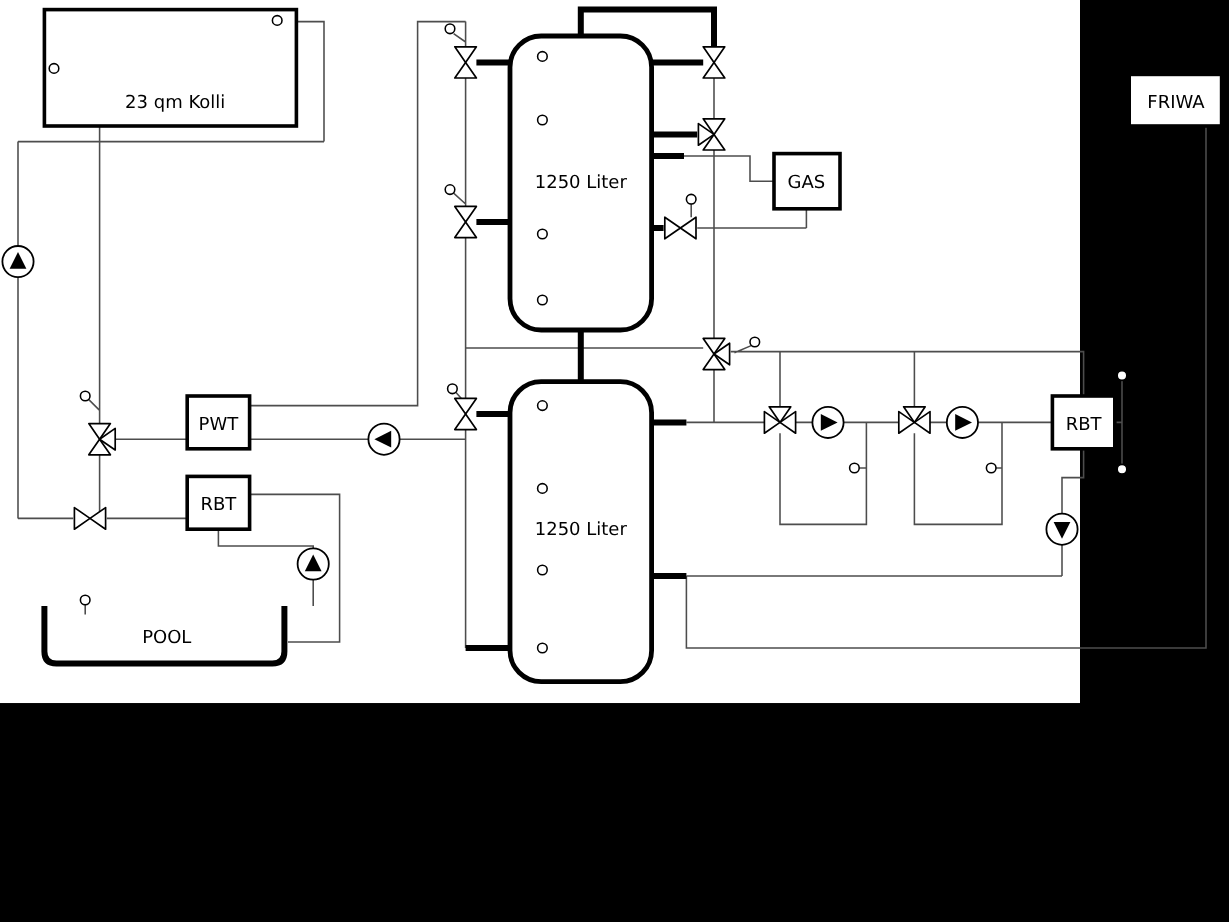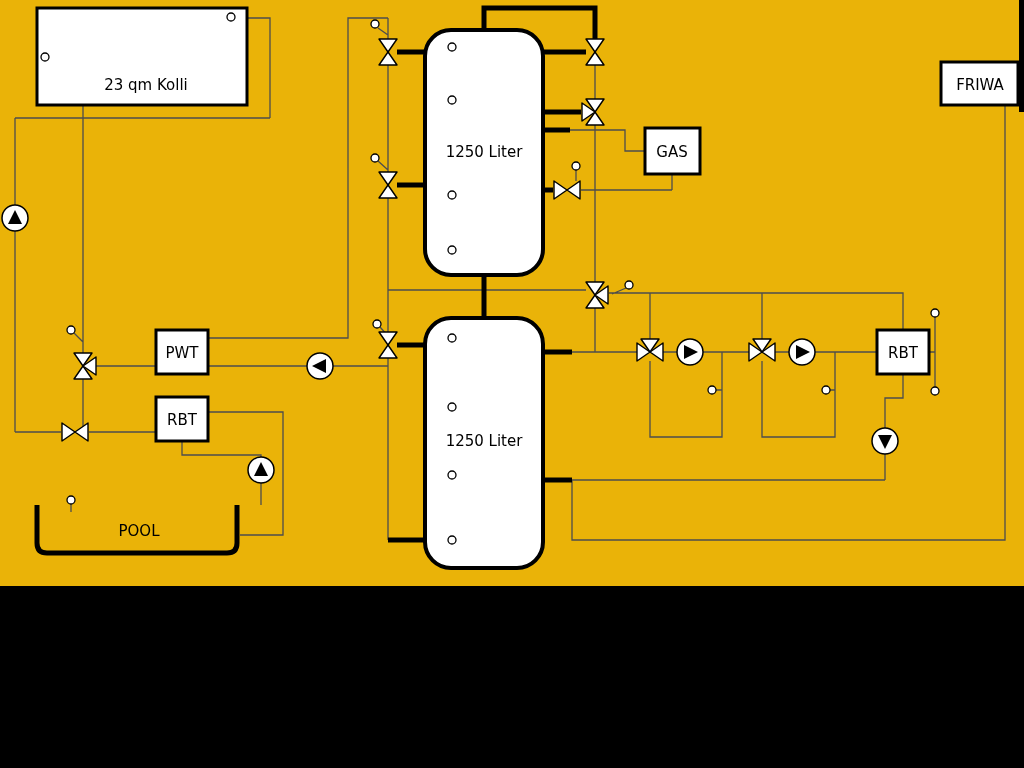--- a/index.html
+++ b/index.html
@@ -1,18 +1,18 @@
 <!DOCTYPE html>
 <html><head>
 <meta charset="utf-8">
 <style>
   html,body{margin:0;padding:0;background:#000;}
   .screen{position:relative;width:1024px;height:768px;background:#000;overflow:hidden;
           font-family:"DejaVu Sans","Liberation Sans",sans-serif;}
-  .canvas{position:absolute;top:0;left:0;width:1024px;height:586px;background:#eab308;}
+  .canvas{position:absolute;top:0;left:0;width:900px;height:586px;background:#ffffff;}
   .bottom-mask{position:absolute;top:586px;left:0;width:1024px;height:182px;background:#000;}
   .right-mask{position:absolute;top:0;left:1019px;width:5px;height:112px;background:#000;}
   svg{display:block}
   text{font-family:"DejaVu Sans","Liberation Sans",sans-serif;font-size:15px;fill:#000;}
 </style>
 </head>
 <body>
 
 <div class="screen">
   <div class="canvas">

